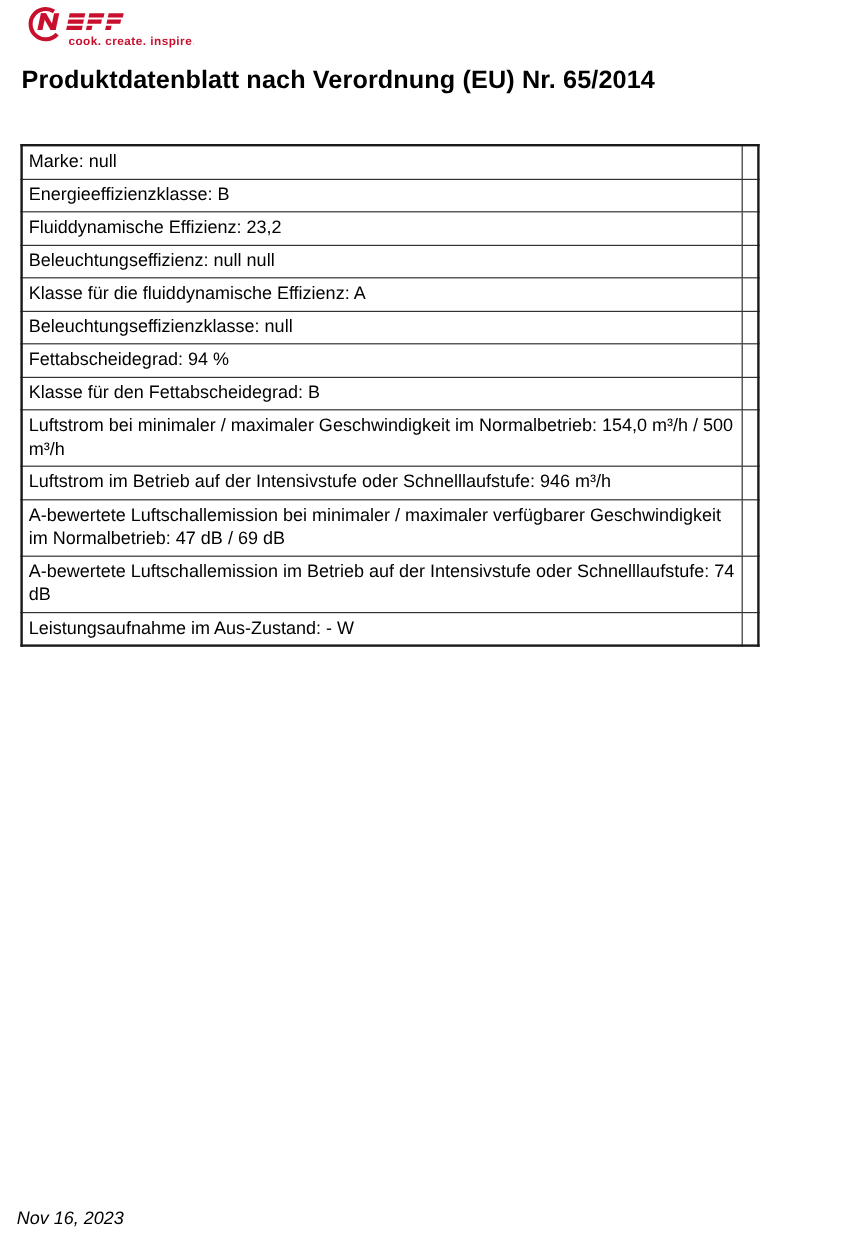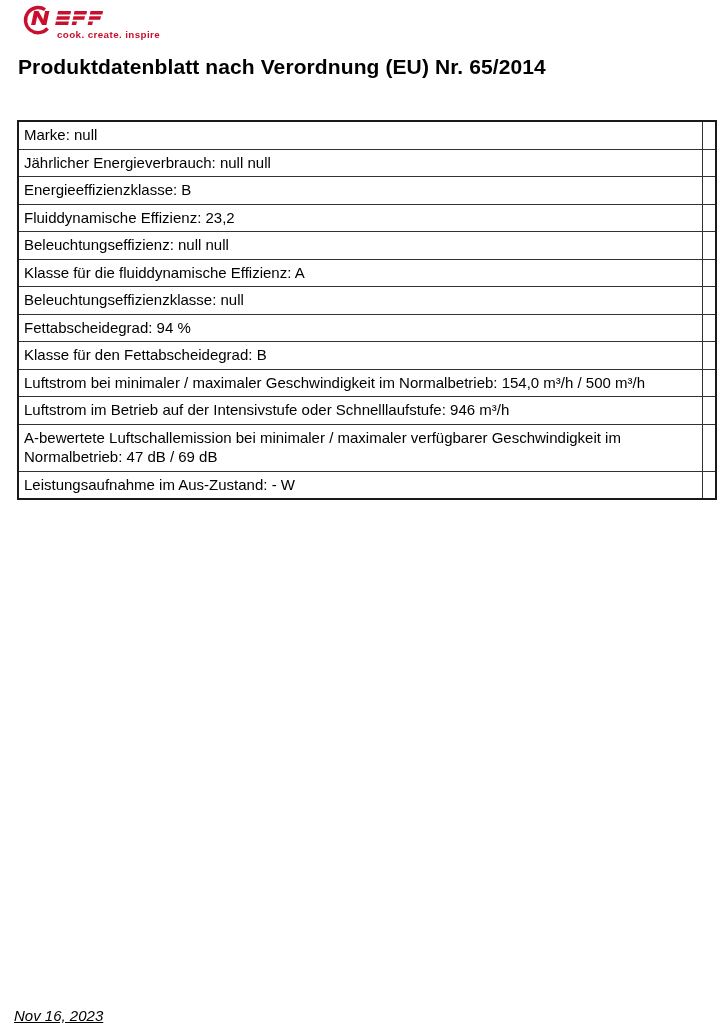--- a/index.html
+++ b/index.html
@@ -35,21 +35,21 @@
     font-weight: bold;
     letter-spacing: 0.1px;
     white-space: nowrap;
   }
 
   
   .datasheet {
     position: absolute;
     top: 120px;
     left: 17px;
-    width: 700px;
+    width: 616px;
     border-collapse: collapse;
     border: 2px solid #1a1a1a;
     table-layout: fixed;
   }
   .datasheet td {
     border: 1px solid #333333;
     font-size: 15px;
     line-height: 19.5px;
     padding: 3px 5px 4px 5px;
     vertical-align: middle;
@@ -60,21 +60,20 @@
     padding: 0;
   }
 
   
   .footer-date {
     position: absolute;
     top: 1007px;
     left: 14px;
     font-size: 15px;
     font-style: italic;
-    text-decoration: underline;
   }
 </style>
 </head>
 <body>
 
 <div class="logo">
   <svg width="150" height="42" viewBox="0 0 150 42">
 
     <path d="M 34 7.6 A 12.6 12.6 0 1 0 36.6 26.4" fill="none" stroke="#C8102E" stroke-width="3.4"></path>
 
@@ -99,24 +98,20 @@
     <text x="46" y="35.5" font-size="9.8" font-weight="bold" letter-spacing="0.4" fill="#C8102E" font-family="Liberation Sans, sans-serif">cook. create. inspire.</text>
   </svg>
 </div>
 
 <h1 class="page-title">Produktdatenblatt nach Verordnung (EU) Nr. 65/2014</h1>
 
 <table class="datasheet">
   <tbody>
       <tr>
         <td class="cell-text">Marke: null</td>
-        <td class="cell-spacer"></td>
-      </tr>
-      <tr>
-        <td class="cell-text">Jährlicher Energieverbrauch: null null</td>
         <td class="cell-spacer"></td>
       </tr>
       <tr>
         <td class="cell-text">Energieeffizienzklasse: B</td>
         <td class="cell-spacer"></td>
       </tr>
       <tr>
         <td class="cell-text">Fluiddynamische Effizienz: 23,2</td>
         <td class="cell-spacer"></td>
       </tr>
@@ -146,19 +141,23 @@
       </tr>
       <tr>
         <td class="cell-text">Luftstrom im Betrieb auf der Intensivstufe oder Schnelllaufstufe: 946 m³/h</td>
         <td class="cell-spacer"></td>
       </tr>
       <tr>
         <td class="cell-text">A-bewertete Luftschallemission bei minimaler / maximaler verfügbarer Geschwindigkeit im Normalbetrieb: 47 dB / 69 dB</td>
         <td class="cell-spacer"></td>
       </tr>
       <tr>
+        <td class="cell-text">A-bewertete Luftschallemission im Betrieb auf der Intensivstufe oder Schnelllaufstufe: 74 dB</td>
+        <td class="cell-spacer"></td>
+      </tr>
+      <tr>
         <td class="cell-text">Leistungsaufnahme im Aus-Zustand: - W</td>
         <td class="cell-spacer"></td>
       </tr>
     </tbody>
 </table>
 
 <div class="footer-date">Nov 16, 2023</div>
 
 </body></html>

